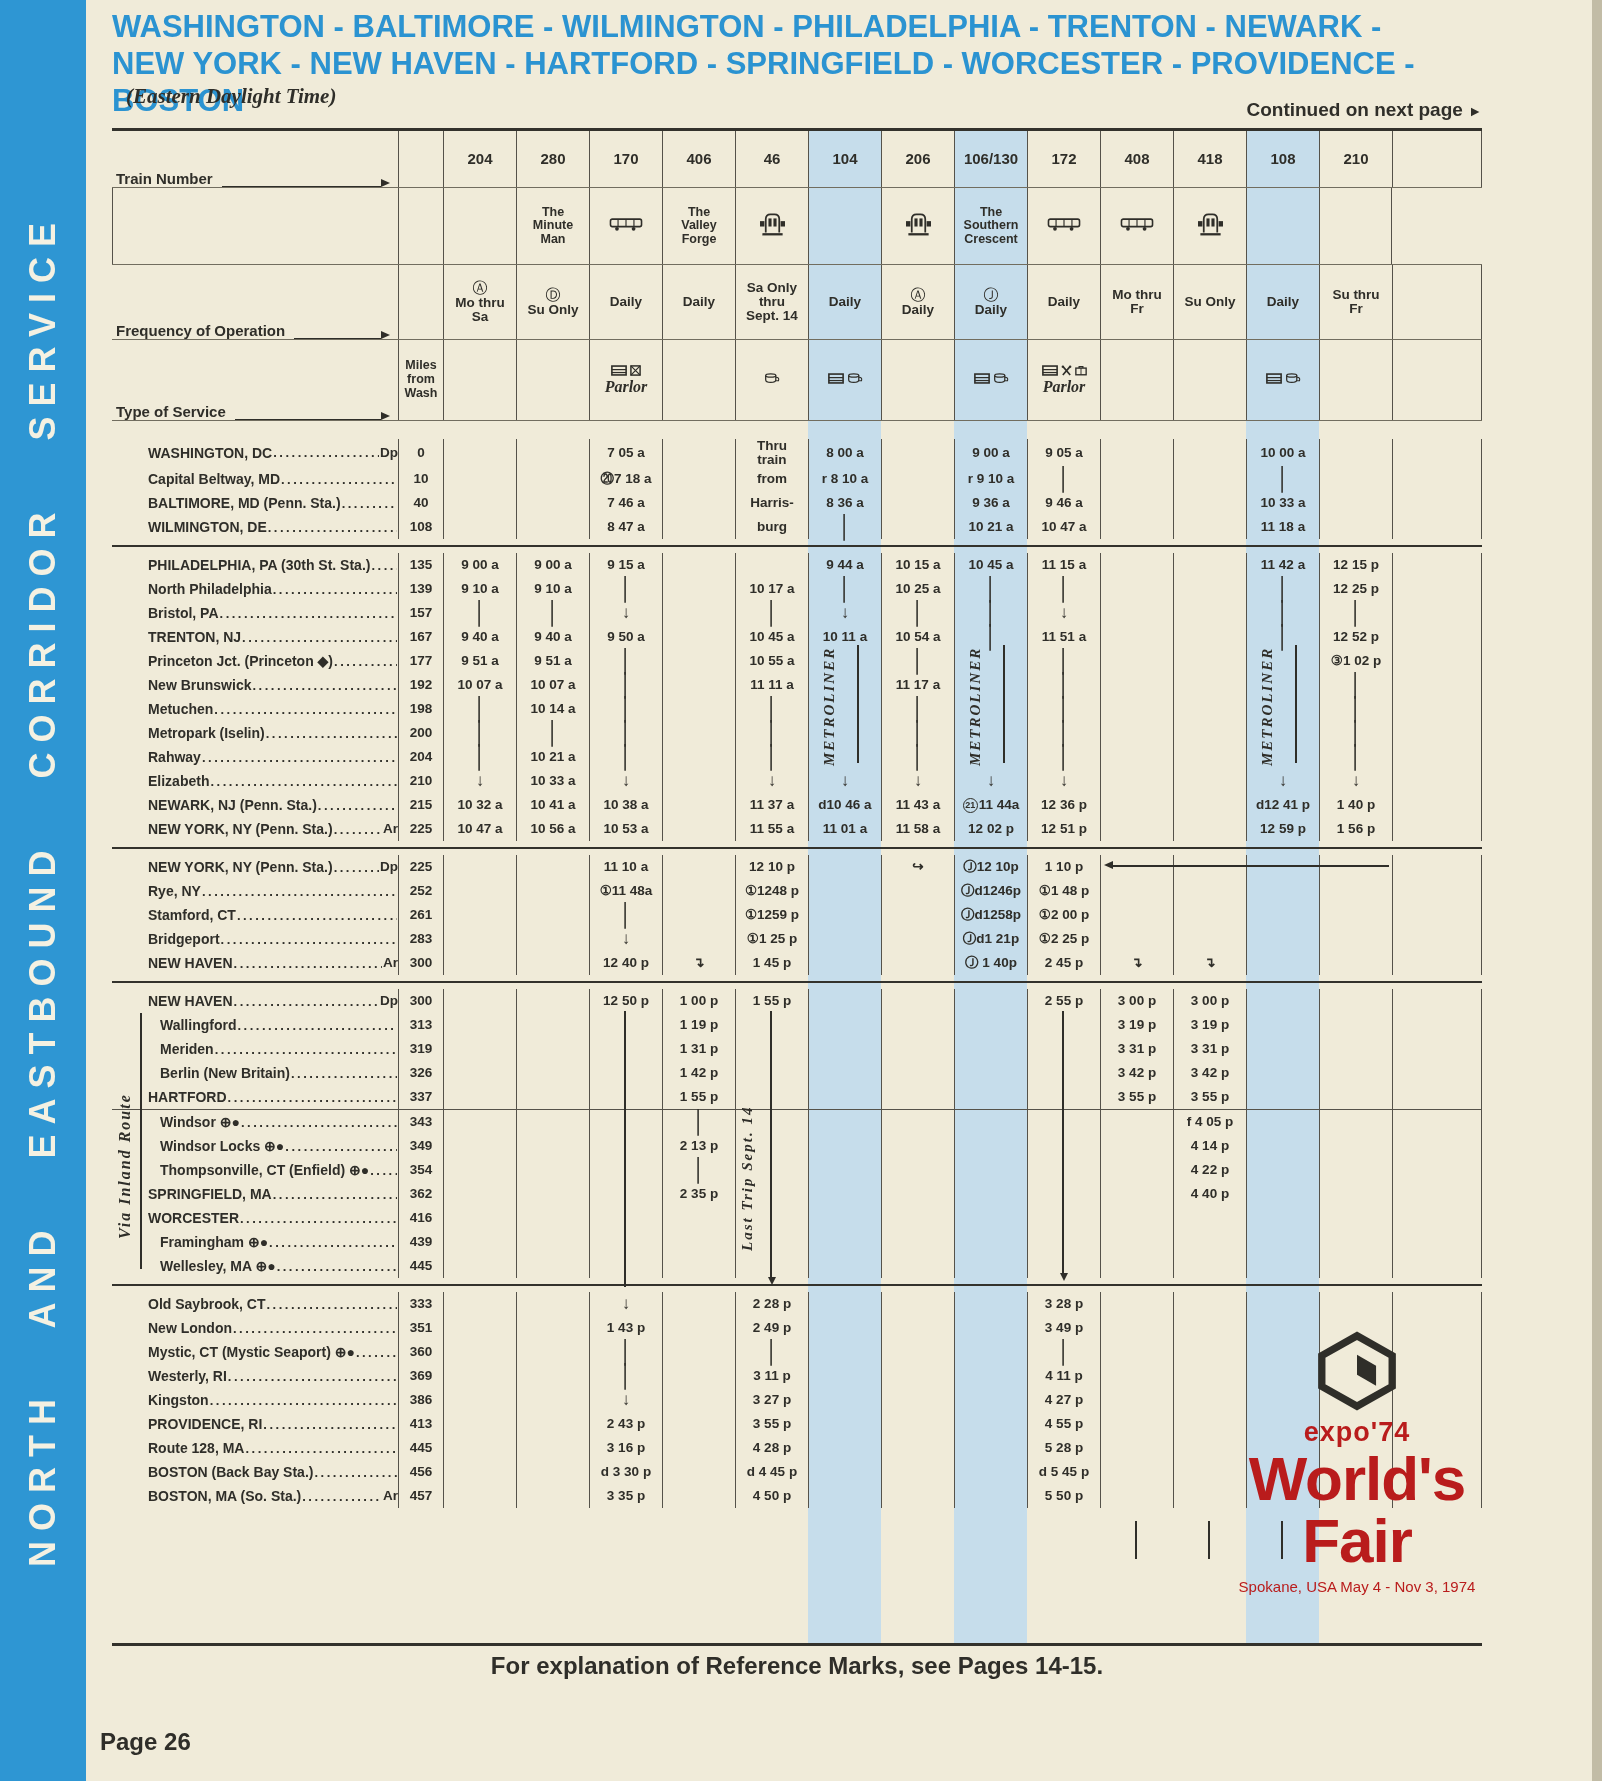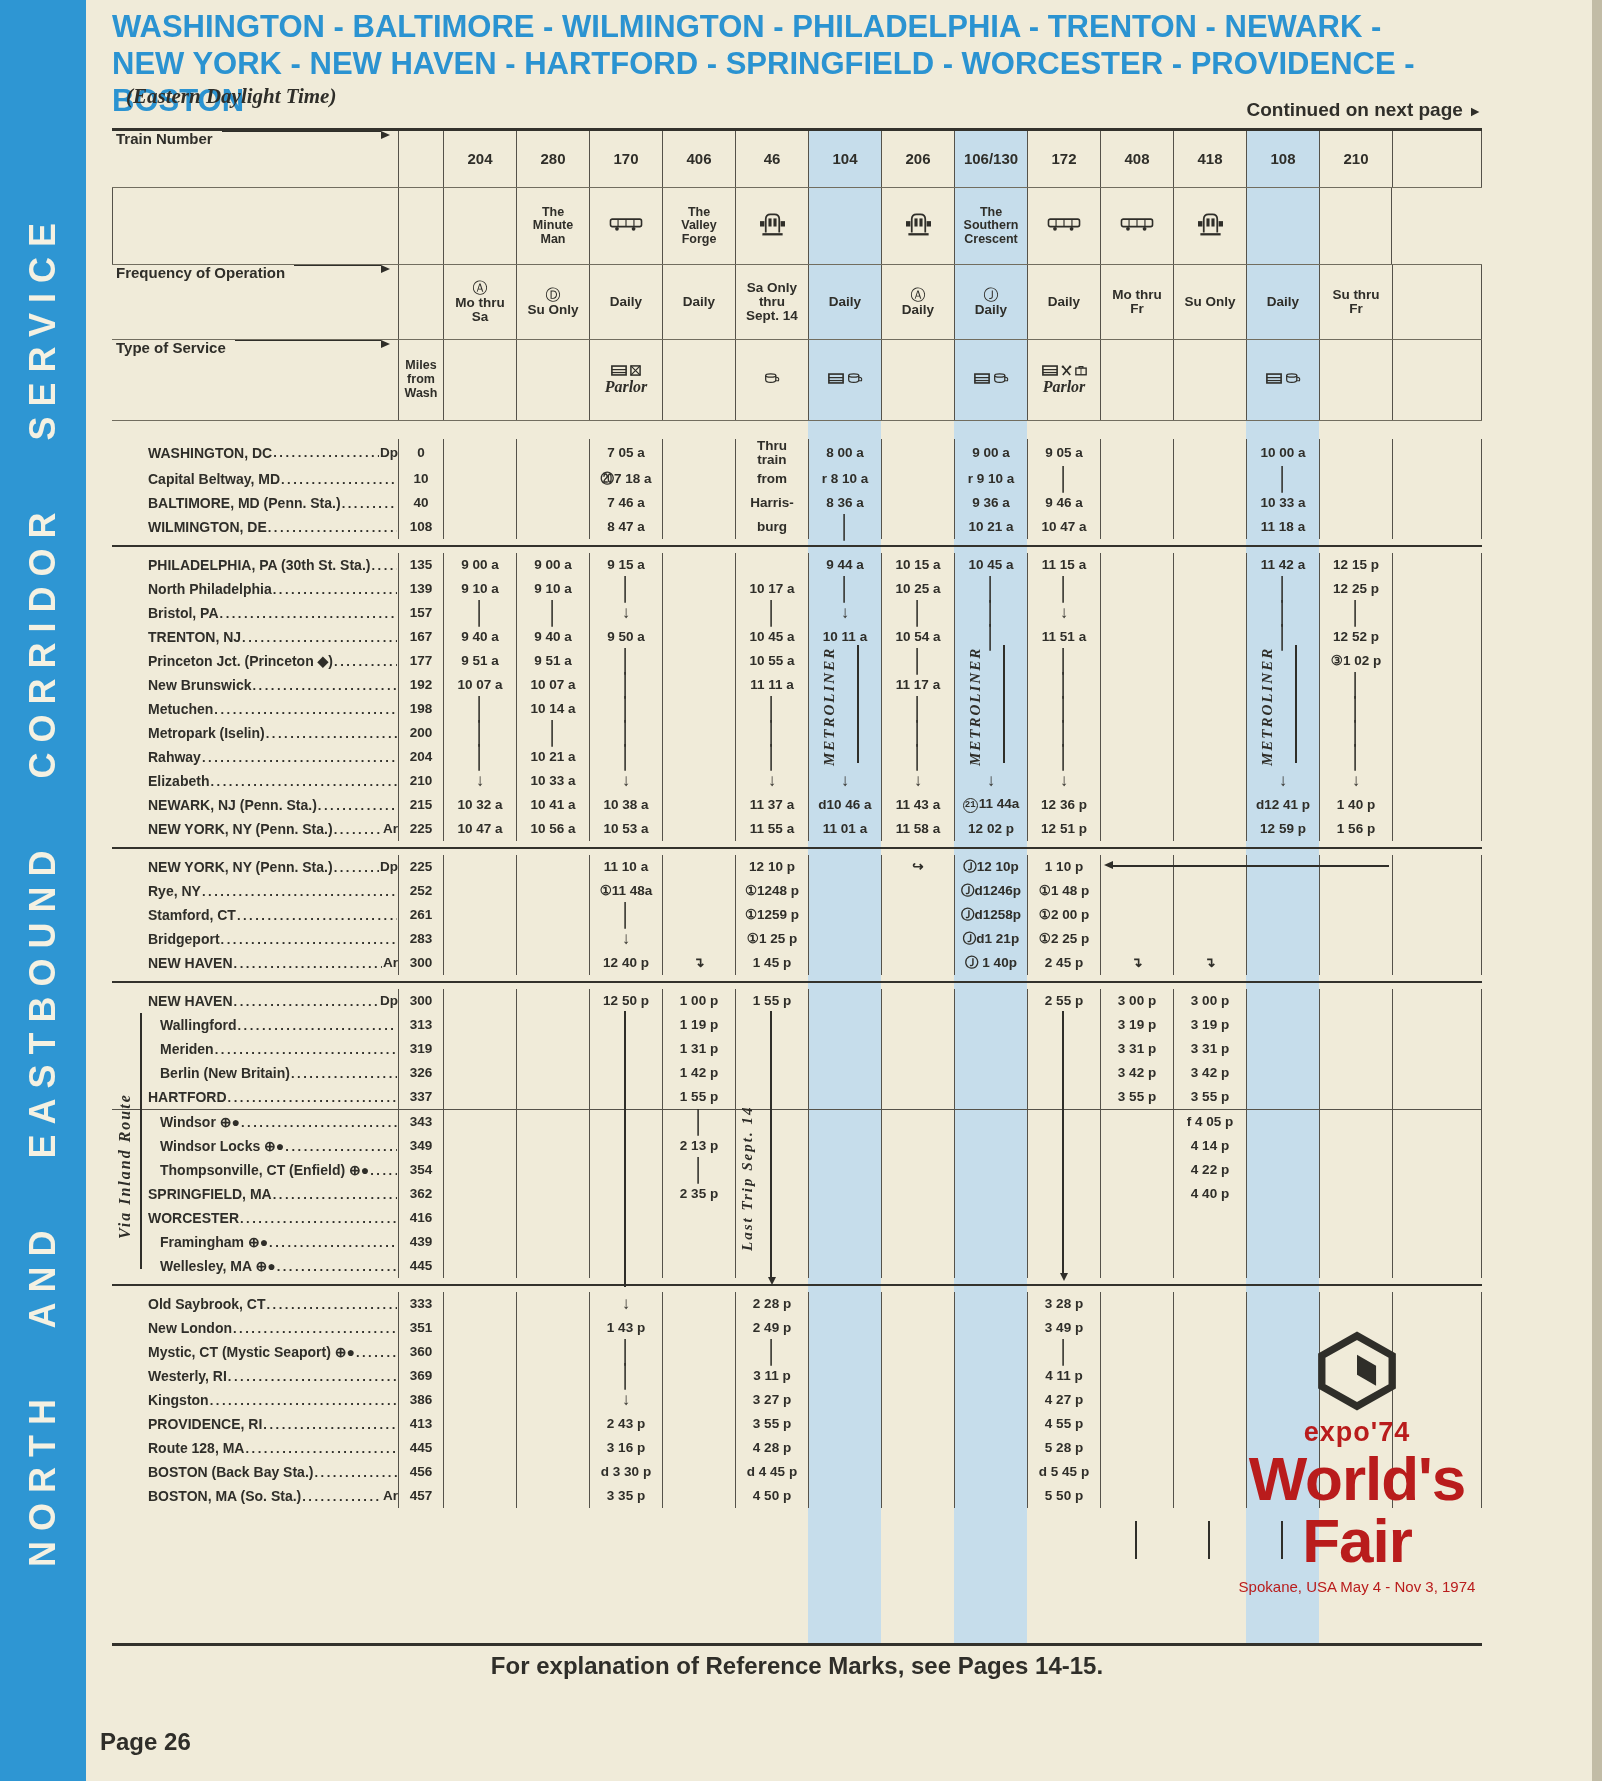--- a/index.html
+++ b/index.html
@@ -27,21 +27,21 @@
   .hgrid{border-bottom:1px solid #716d5f;}
   .cell{border-left:1px solid #55524a;display:flex;align-items:center;justify-content:center;
         text-align:center;font-weight:bold;font-size:13.5px;white-space:pre-line;line-height:1.05;
         overflow:visible;}
   .cell.c0{border-left:none;justify-content:flex-start;text-align:left;}
   .cell.last{border-right:1px solid #55524a;}
   .hlabelrow{min-height:56px;}
   .namerow{min-height:76px;}
   .freqrow{min-height:74px;}
   .svcrow{min-height:80px;}
-  .hlabel-cell{padding:0 2px 0 4px;display:flex;align-items:flex-start;}
+  .hlabel-cell{padding:0 2px 0 4px;display:flex;align-items:flex-end;}
   .hlabel{font-size:15px;font-weight:bold;white-space:nowrap;}
   .alead{flex:1;border-top:1.7px solid #2f2e29;margin-left:9px;}
   .ahead{width:0;height:0;border:4.5px solid transparent;border-left:9px solid #2f2e29;margin-right:2px;}
   .trainnum{font-size:15px;}
   .freqbadge{font-size:15px;font-weight:400;display:block;}
   .svc-icons{display:flex;gap:3px;align-items:center;justify-content:center;}
   .svc-label{font-family:"Liberation Serif",serif;font-style:italic;font-weight:bold;font-size:16px;display:block;}
   .milehead{font-size:12.5px;line-height:1.1;}
   
   .brow-cell{min-height:24px;}
@@ -49,21 +49,21 @@
   .stn.ind{padding-left:48px;}
   .stn-name{white-space:nowrap;font-size:14px;}
   .leader{flex:1;overflow:hidden;white-space:nowrap;font-size:13px;letter-spacing:2.5px;margin:0 1px;}
   .stn-suffix{font-size:13.5px;}
   .miles{font-size:13.5px;}
   .cont{font-size:22px;line-height:22px;font-weight:400;}
   .darr{font-size:17px;}
   .section-rule{height:2px;background:#33322c;margin:6px 0;position:relative;z-index:1;}
   .s1pad{padding-top:18px;}
   .circ{display:inline-block;border:1.3px solid #2f2e29;border-radius:50%;width:13px;height:13px;
-        line-height:12px;font-size:9px;text-align:center;vertical-align:1px;margin-right:1px;font-weight:bold;font-family:Liberation Mono, monospace;}
+        line-height:12px;font-size:9px;text-align:center;vertical-align:1px;margin-right:1px;font-weight:bold;}
   
   .ovl{position:absolute;z-index:2;}
   .rot-label{font-family:"Liberation Serif",serif;font-style:italic;font-weight:bold;
              writing-mode:vertical-rl;transform:rotate(180deg);letter-spacing:2px;
              display:flex;align-items:center;justify-content:center;}
   .vline{position:absolute;z-index:2;width:2px;background:#2f2e29;}
   .ah-down{position:absolute;z-index:2;width:0;height:0;border:4.5px solid transparent;
            border-top:8px solid #2f2e29;margin-left:-3.5px;}
   .larrow{position:absolute;z-index:2;height:2px;background:#2f2e29;}
   .larrow:before{content:"";position:absolute;left:-9px;top:-4.5px;width:0;height:0;

